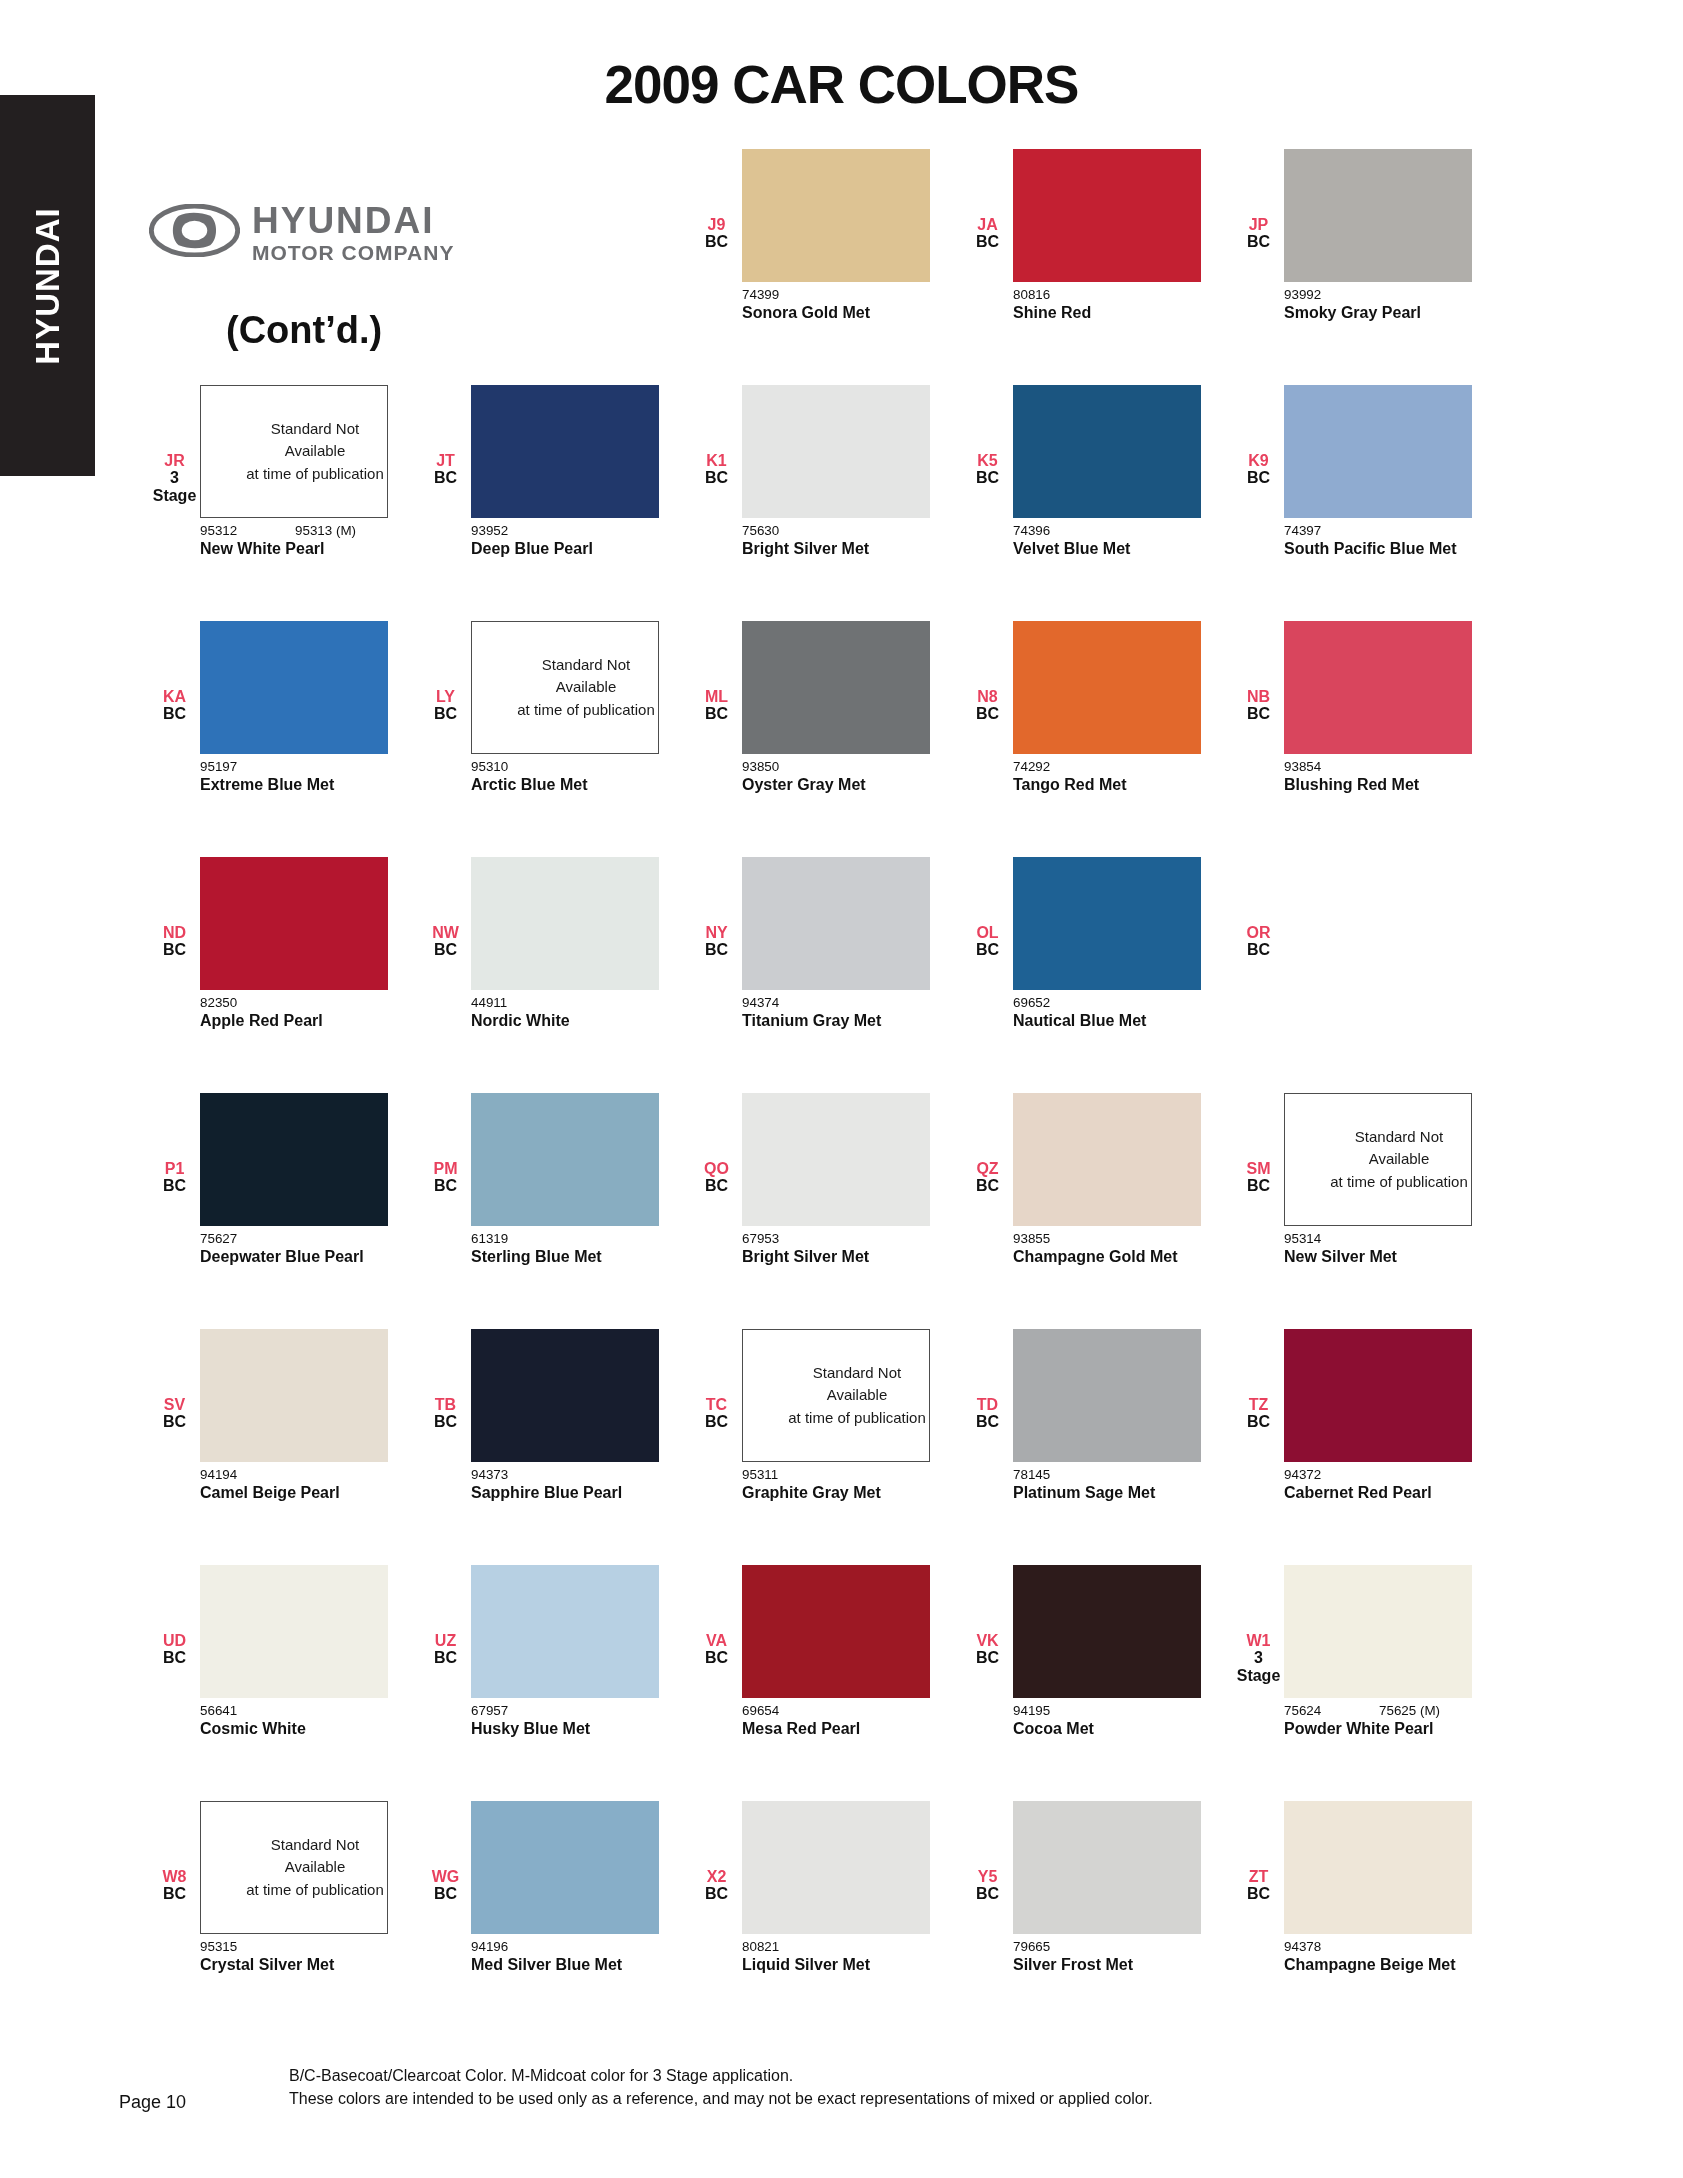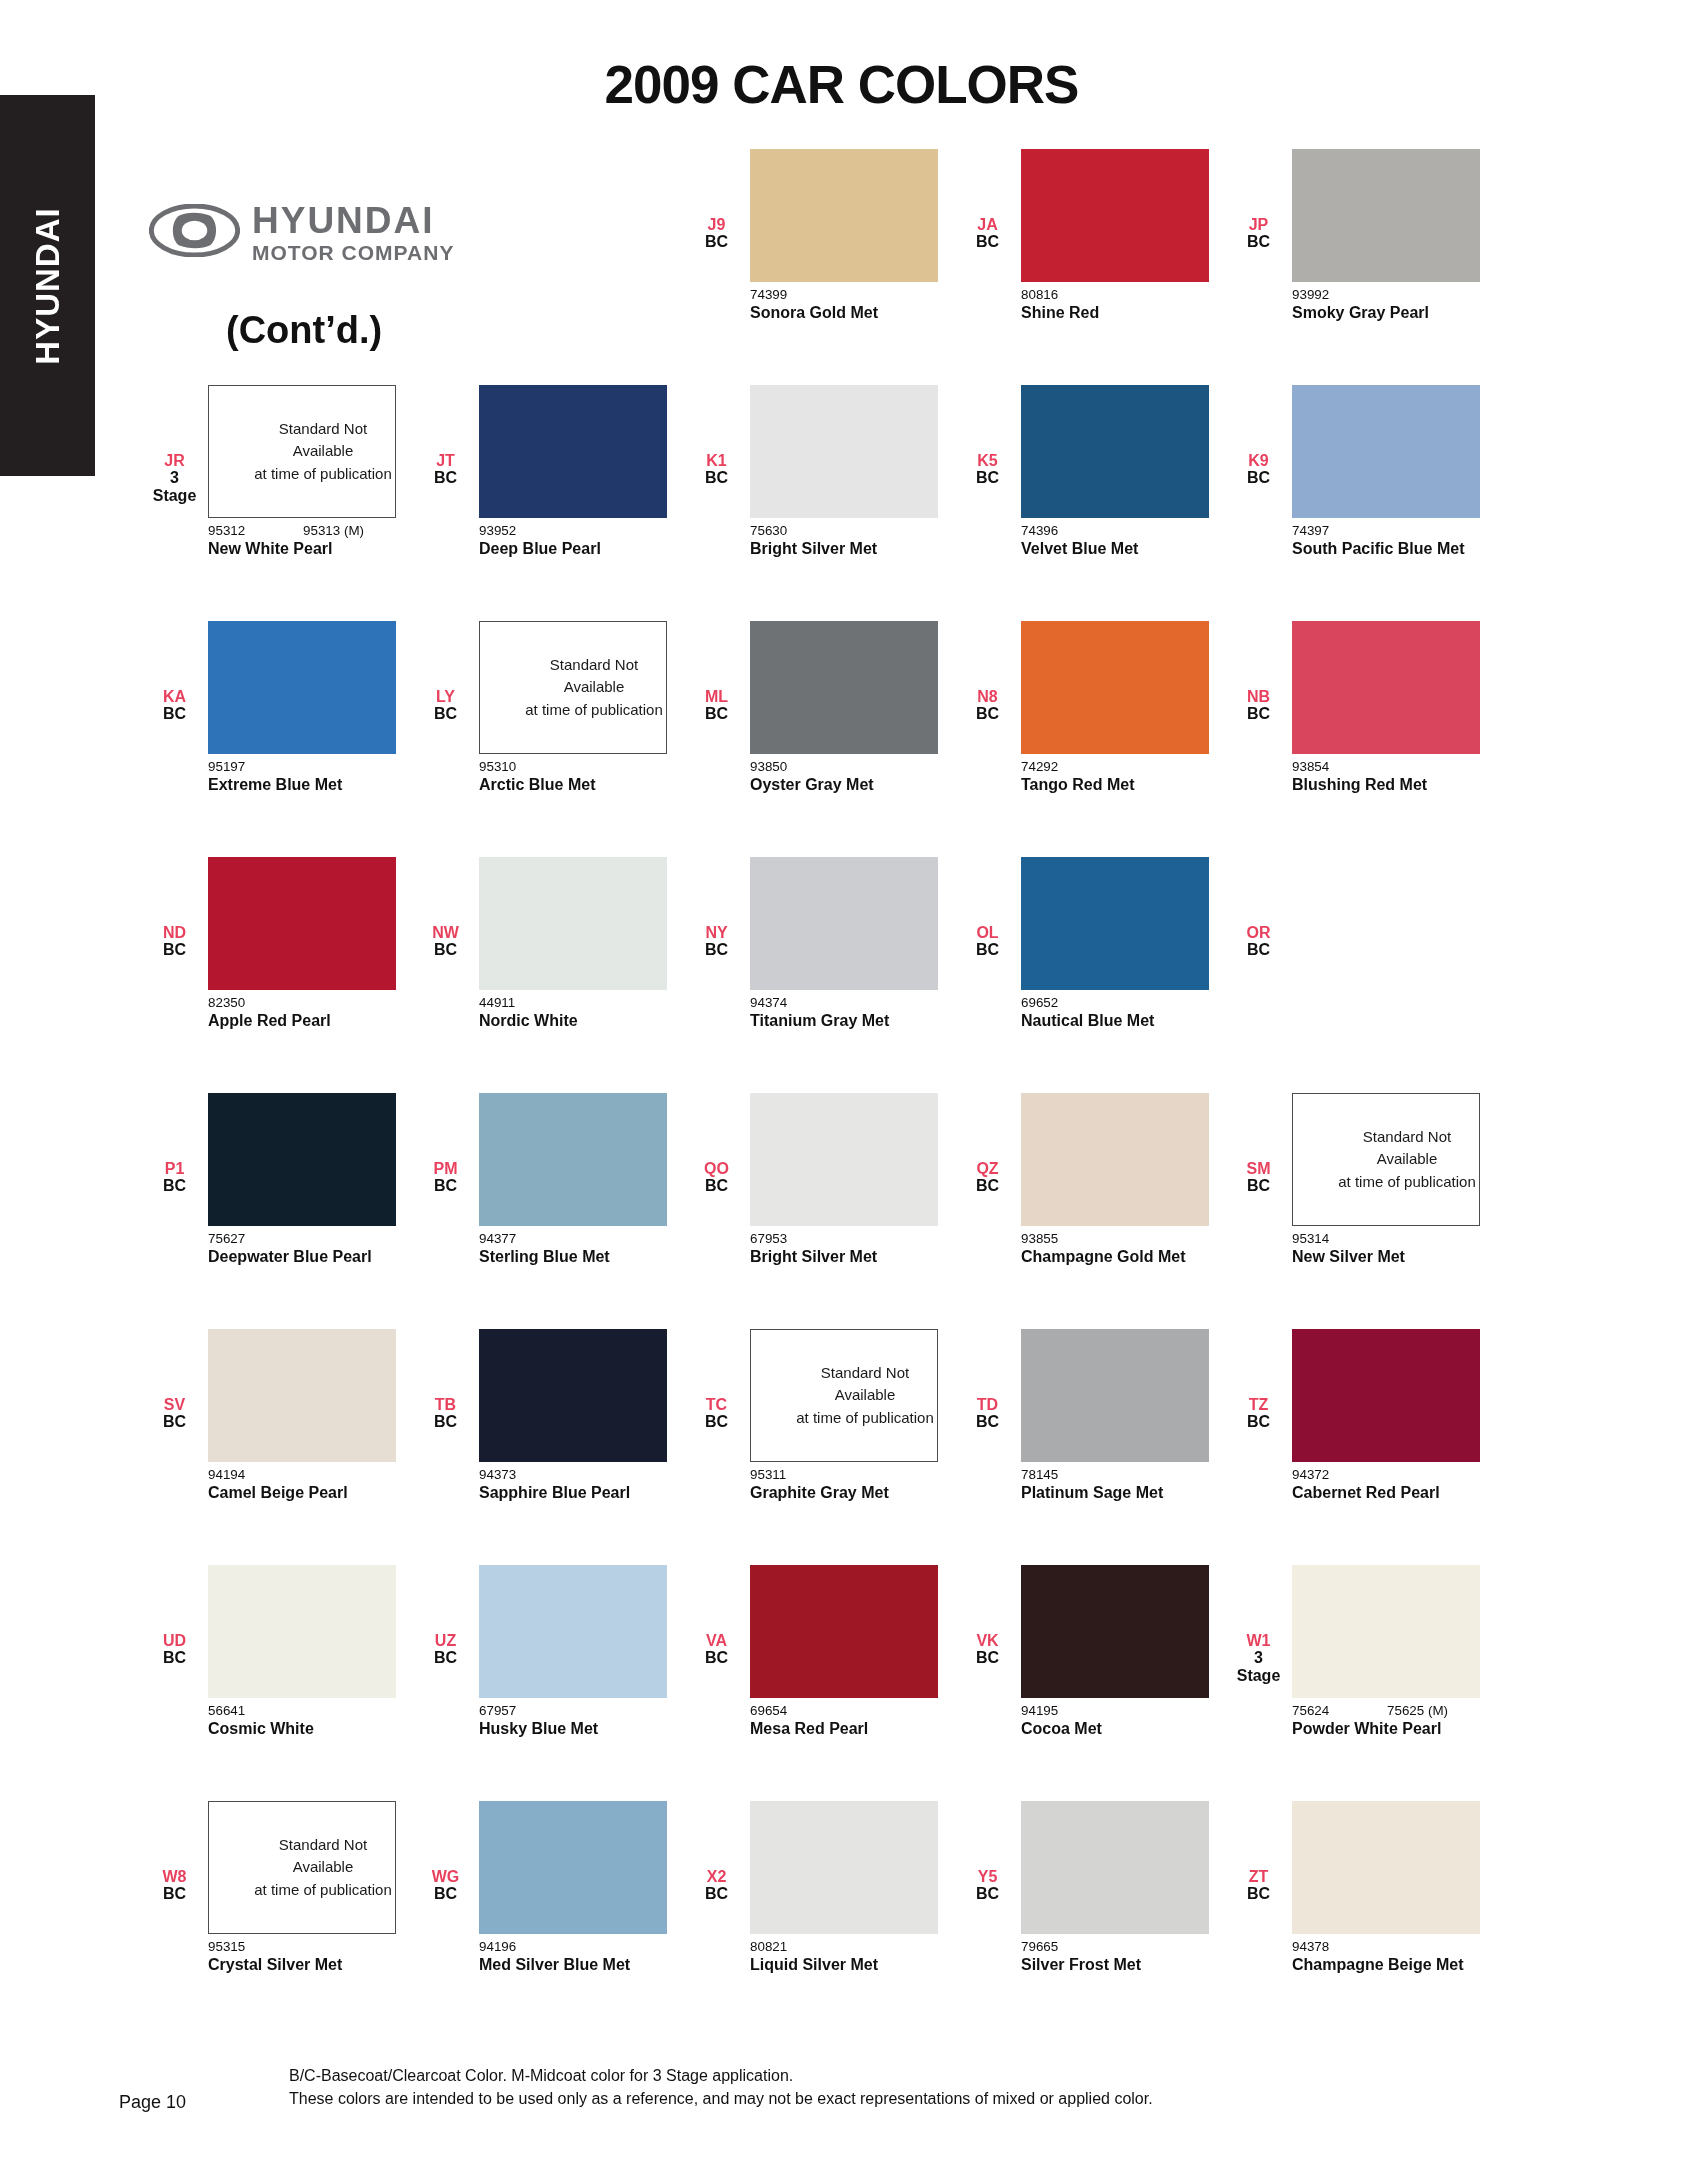--- a/index.html
+++ b/index.html
@@ -130,21 +130,21 @@
     font-family: "Liberation Sans", sans-serif;
   }
   .code-type {
     font-size: 16px;
     font-weight: bold;
     color: #111111;
     display: block;
     font-family: "Liberation Sans", sans-serif;
   }
 
-  .swatch-wrap { width: 188px; flex: 0 0 188px; margin-left: 8px; }
+  .swatch-wrap { width: 188px; flex: 0 0 188px; }
 
   .swatch {
     width: 188px;
     height: 133px;
     display: block;
   }
   .swatch.placeholder {
     background: #ffffff;
     border: 1.5px solid #4d4d4d;
     display: flex;
@@ -486,21 +486,21 @@
         </div>
       </div>
       <div class="cell">
         <div class="codes">
           <span class="code-main">PM</span>
           <span class="code-type">BC</span>
         </div>
         <div class="swatch-wrap">
           <div class="swatch" style="background: rgb(136, 173, 193);"></div>
           <div class="nums">
-            <span class="n1">94377</span>
+            <span class="n1">61319</span>
           </div>
           <div class="cname">Sterling Blue Met</div>
         </div>
       </div>
       <div class="cell">
         <div class="codes">
           <span class="code-main">QO</span>
           <span class="code-type">BC</span>
         </div>
         <div class="swatch-wrap">

